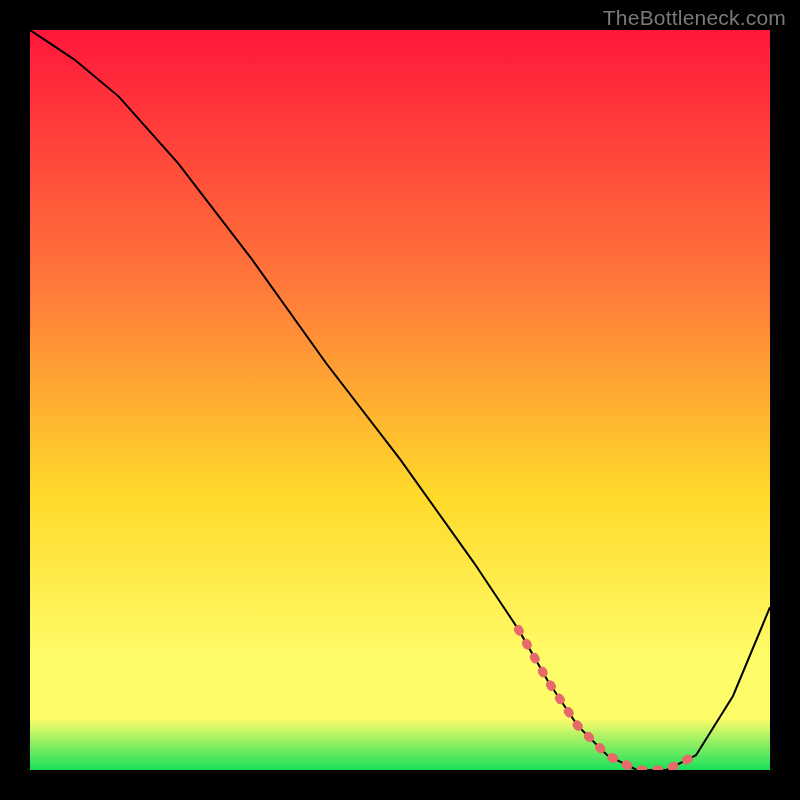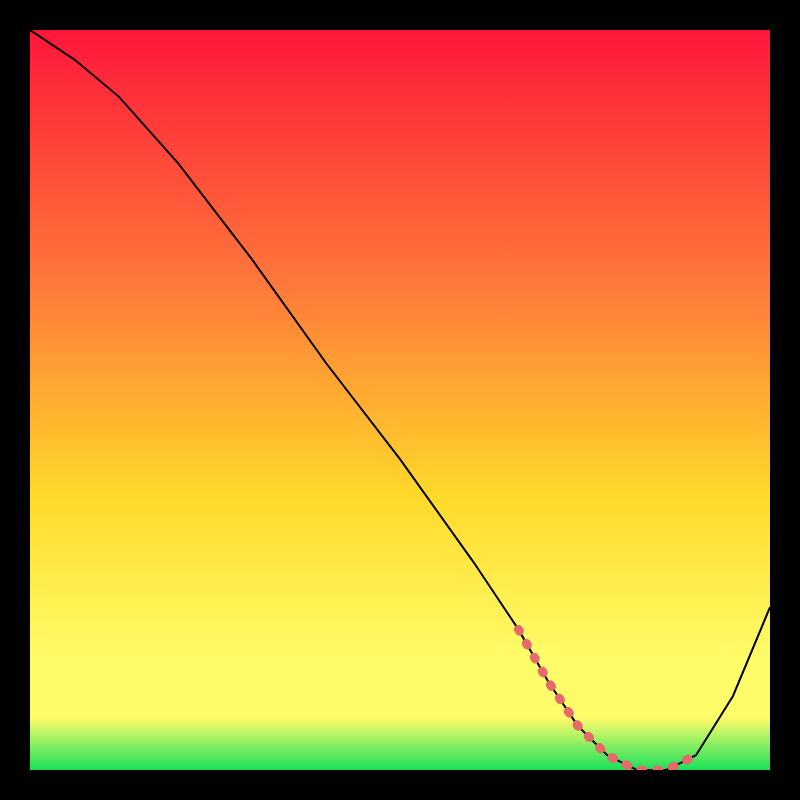--- a/index.html
+++ b/index.html
@@ -59,13 +59,14 @@
       </defs>
 
       <rect x="0" y="0" width="740" height="740" fill="url(#bgGrad)"></rect>
 
       <path id="curvePath" fill="none" stroke-width="2" d="M 0.0 0.0 L 44.4 29.6 L 88.8 66.6 L 148.0 133.2 L 222.0 229.4 L 296.0 333.0 L 370.0 429.2 L 444.0 532.8 L 488.4 599.4 L 518.0 651.2 L 547.6 695.6 L 577.2 725.2 L 606.8 740.0 L 636.4 740.0 L 666.0 725.2 L 703.0 666.0 L 740.0 577.2" stroke="#000000"></path>
 
       <path id="highlightPath" fill="none" stroke-width="9" stroke-linecap="round" stroke-dasharray="2 14" d="M 488.4 599.4 L 518.0 651.2 L 547.6 695.6 L 577.2 725.2 L 606.8 740.0 L 636.4 740.0 L 666.0 725.2" stroke="#e76a6a"></path>
     </svg>
   </div>
 
+  <div class="watermark">TheBottleneck.com</div>
 </div>
 
 </body></html>

